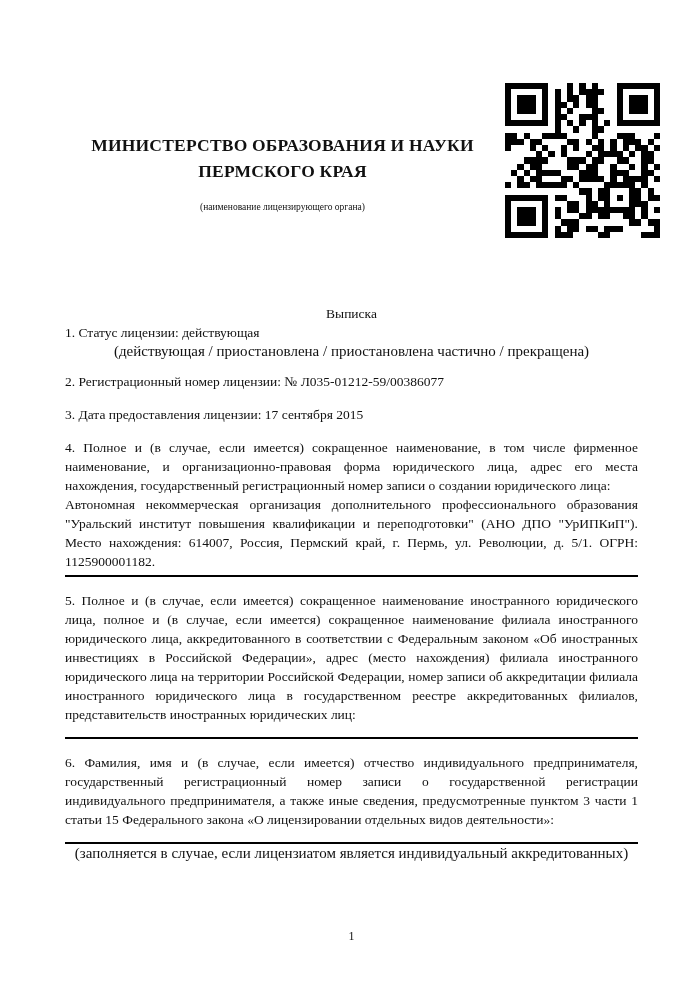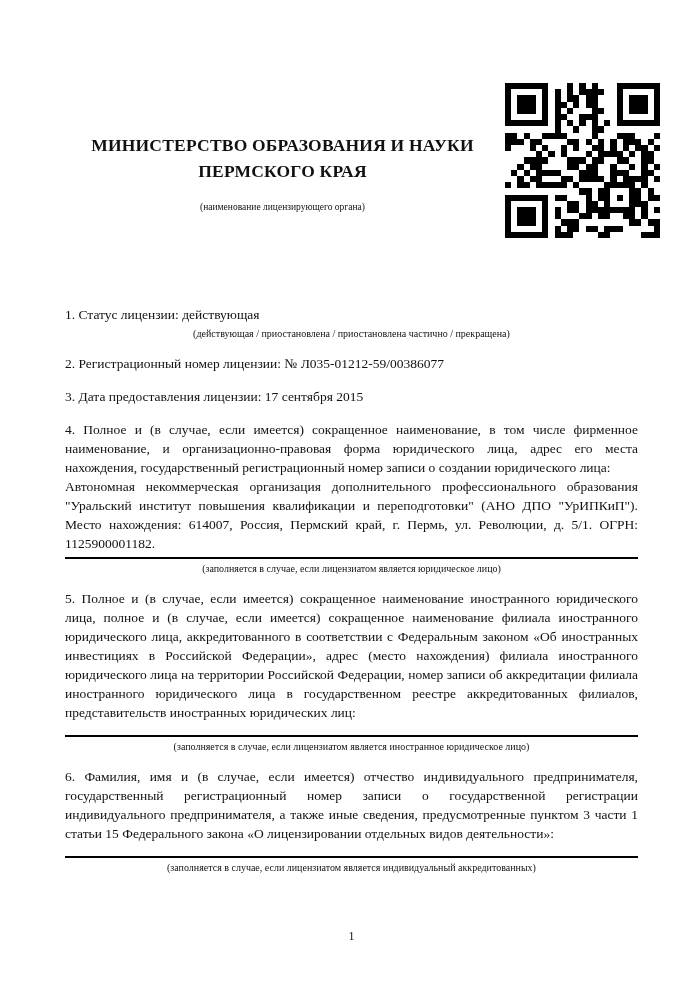--- a/index.html
+++ b/index.html
@@ -44,30 +44,29 @@
   }
   .content {
     margin: 0 62px 0 65px; 
   }
   .extract-heading {
     margin-top: 92px;
     text-align: center;
     line-height: 18px;
   }
   .items {
-    margin-top: 31px;
   }
   .item { margin-bottom: 14px; }
   .item p {
     margin: 0;
     text-align: justify;
   }
   .item p.noj { text-align: left; }
   .note {
-    font-size: 10px;
+    font-size: 15px;
     line-height: 13px;
     text-align: center;
     margin-top: 3px;
   }
   .rule {
     border-top: 2px solid #000;
     height: 0;
     margin-top: 4px;
   }
   .rule.gap { margin-top: 13px; }
@@ -415,20 +414,21 @@
   </div>
 
   <div class="header">
     <h1 class="title">МИНИСТЕРСТВО ОБРАЗОВАНИЯ И НАУКИ ПЕРМСКОГО КРАЯ</h1>
     <div class="caption">(наименование лицензирующего органа)</div>
   </div>
 
   <div class="content">
 
     <div class="extract-heading">
+      <div>Выписка</div>
     </div>
 
     <div class="items">
 
       <div class="item">
         <p class="noj">1. Статус лицензии: действующая</p>
         <div class="note">(действующая / приостановлена / приостановлена частично / прекращена)</div>
       </div>
 
       <div class="item">
@@ -436,27 +436,25 @@
       </div>
 
       <div class="item">
         <p class="noj">3. Дата предоставления лицензии: 17 сентября 2015</p>
       </div>
 
       <div class="item">
         <p>4. Полное и (в случае, если имеется) сокращенное наименование, в том числе фирменное наименование, и организационно-правовая форма юридического лица, адрес его места нахождения, государственный регистрационный номер записи о создании юридического лица:</p>
         <p>Автономная некоммерческая организация дополнительного профессионального образования "Уральский институт повышения квалификации и переподготовки" (АНО ДПО "УрИПКиП"). Место нахождения: 614007, Россия, Пермский край, г. Пермь, ул. Революции, д. 5/1. ОГРН: 1125900001182.</p>
         <div class="rule"></div>
-        <div class="note">(заполняется в случае, если лицензиатом является юридическое лицо)</div>
       </div>
 
       <div class="item">
         <p>5. Полное и (в случае, если имеется) сокращенное наименование иностранного юридического лица, полное и (в случае, если имеется) сокращенное наименование филиала иностранного юридического лица, аккредитованного в соответствии с Федеральным законом «Об иностранных инвестициях в Российской Федерации», адрес (место нахождения) филиала иностранного юридического лица на территории Российской Федерации, номер записи об аккредитации филиала иностранного юридического лица в государственном реестре аккредитованных филиалов, представительств иностранных юридических лиц:</p>
         <div class="rule gap"></div>
-        <div class="note">(заполняется в случае, если лицензиатом является иностранное юридическое лицо)</div>
       </div>
 
       <div class="item">
         <p>6. Фамилия, имя и (в случае, если имеется) отчество индивидуального предпринимателя, государственный регистрационный номер записи о государственной регистрации индивидуального предпринимателя, а также иные сведения, предусмотренные пунктом 3 части 1 статьи 15 Федерального закона «О лицензировании отдельных видов деятельности»:</p>
         <div class="rule gap"></div>
         <div class="note">(заполняется в случае, если лицензиатом является индивидуальный аккредитованных)</div>
       </div>
 
 
     </div>

